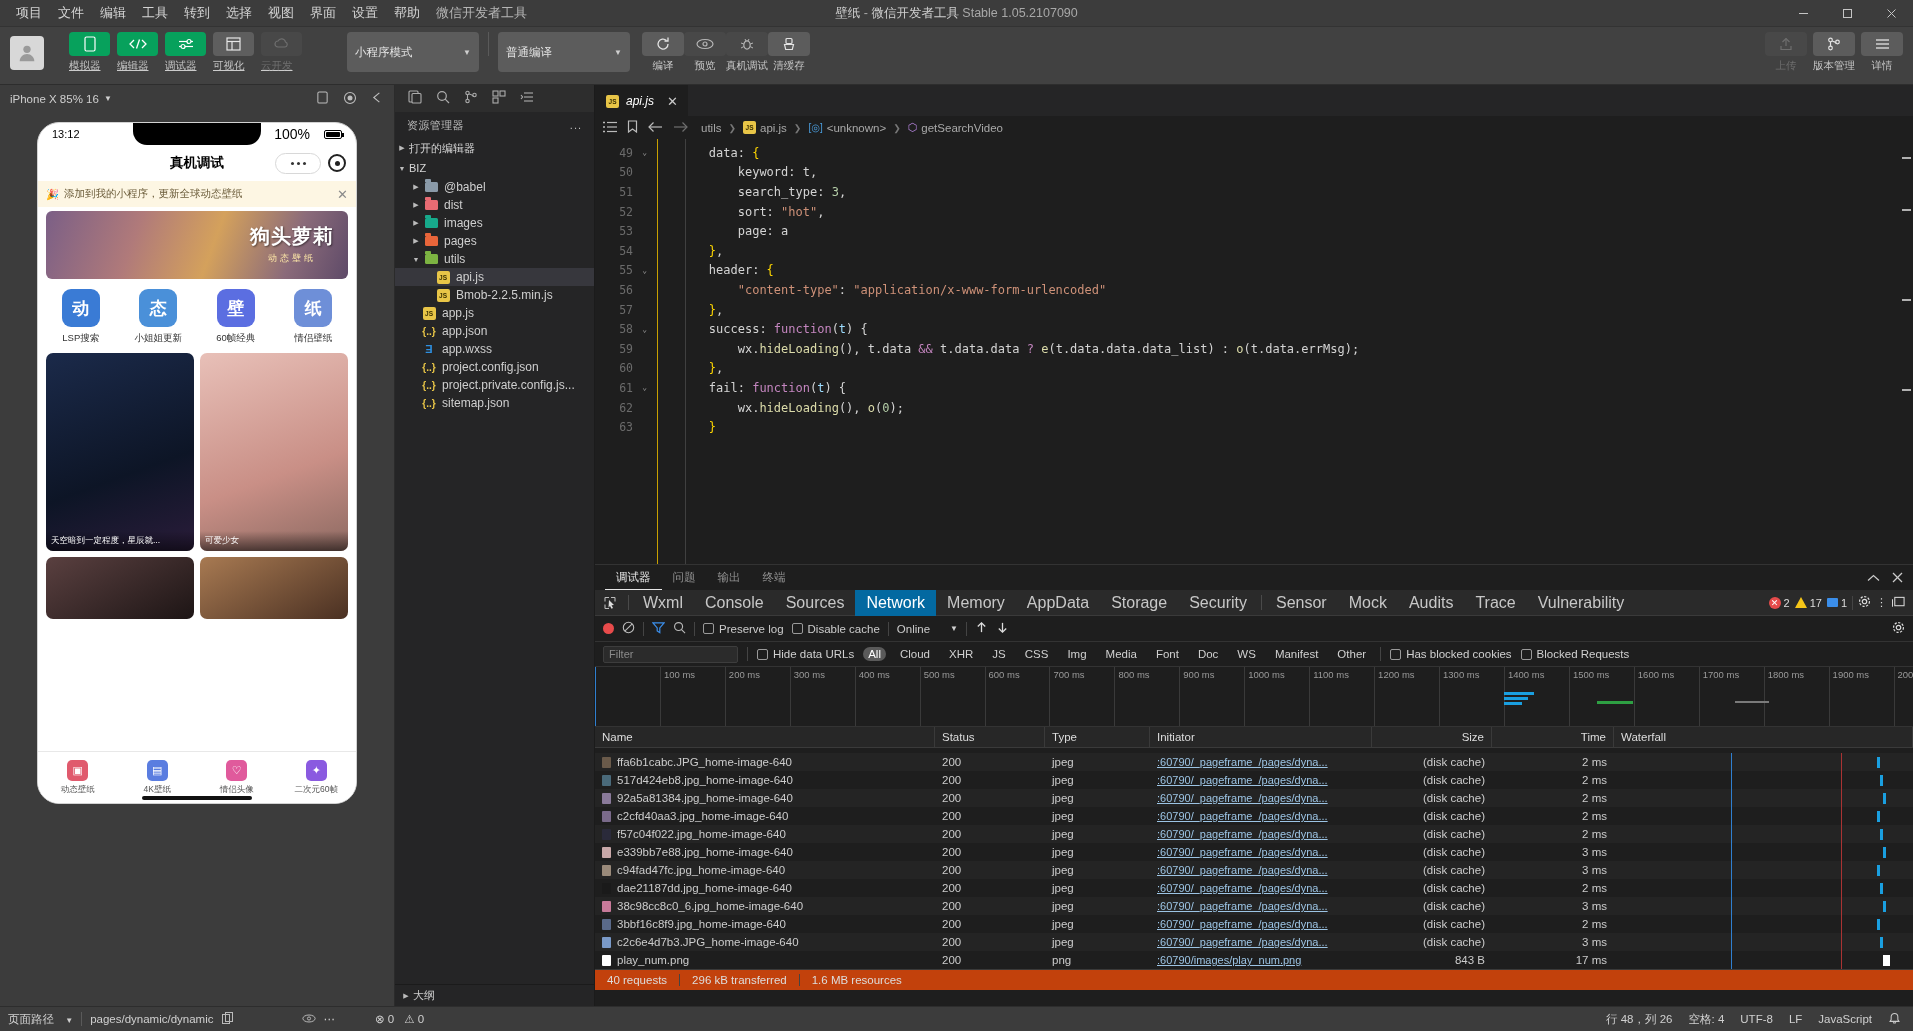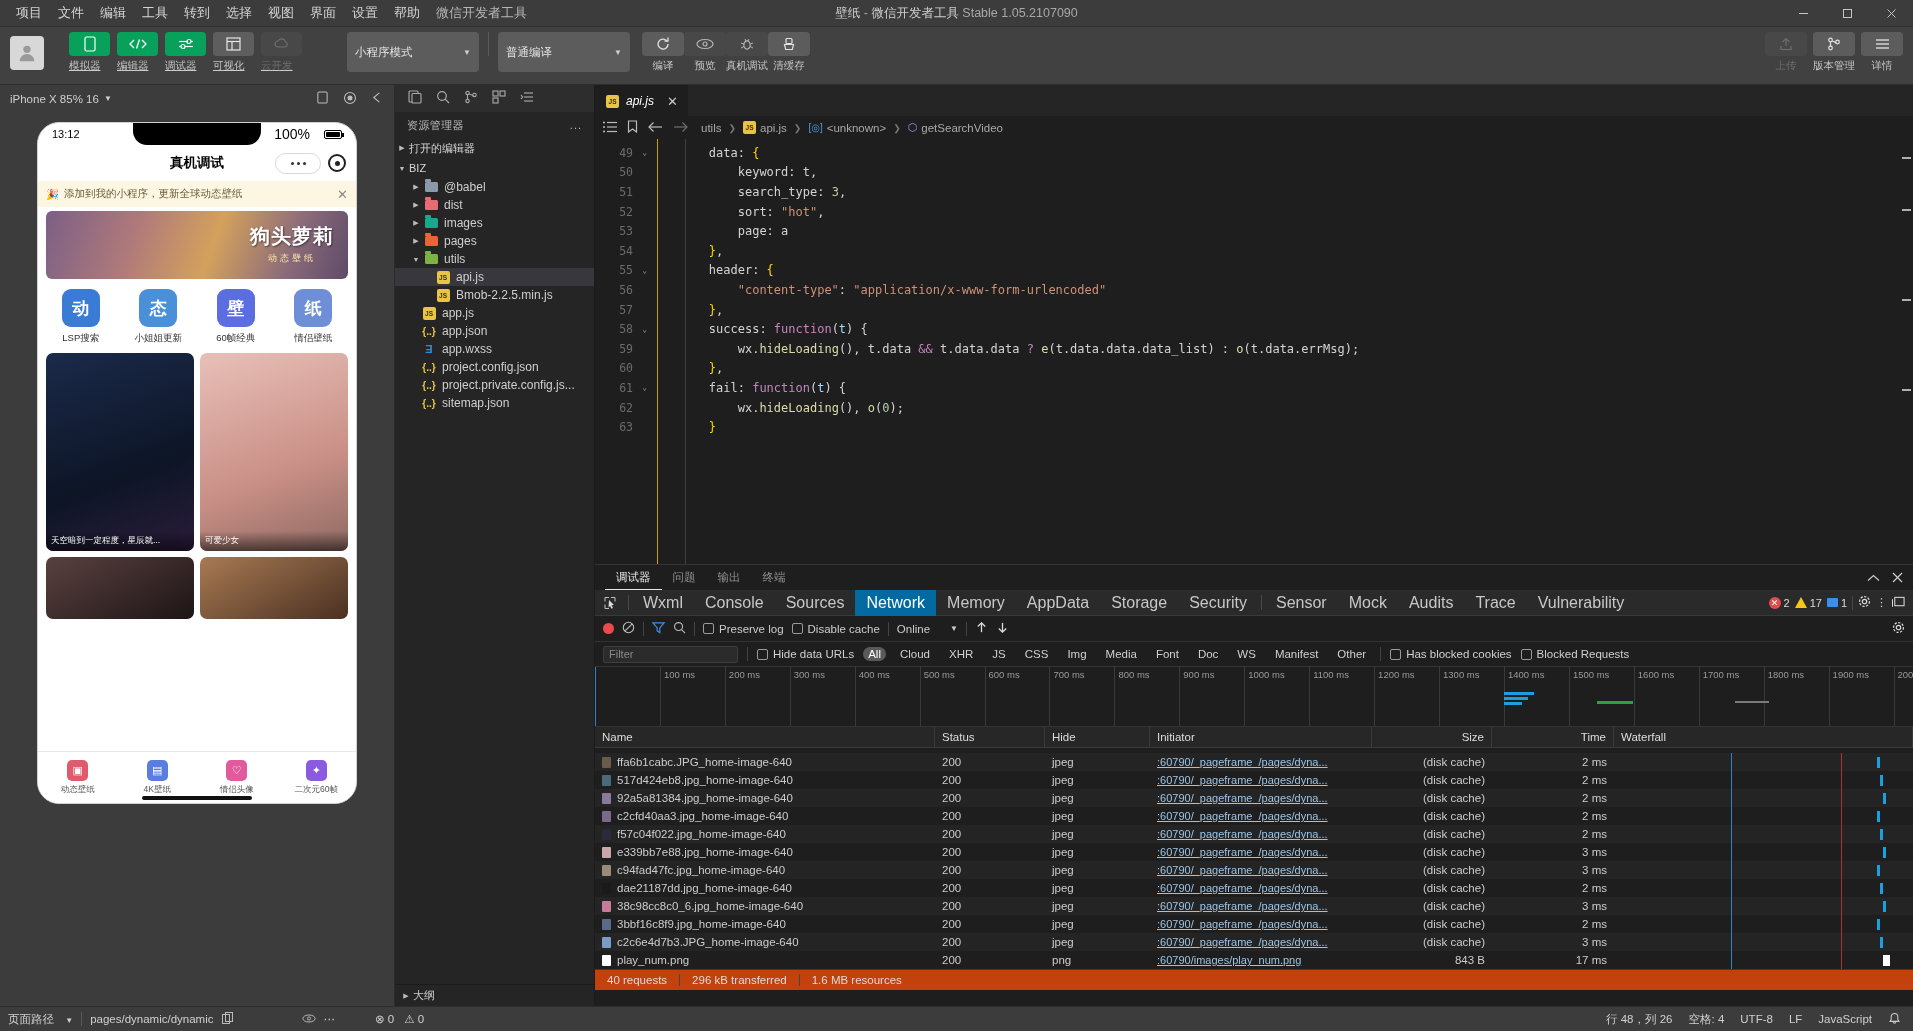--- a/index.html
+++ b/index.html
@@ -1024,21 +1024,21 @@
             </div>
             <div style="position: absolute; left: 76%; top: 34px; width: 36px; height: 3px; background: rgb(46, 160, 67);"></div>
             <div style="position: absolute; left: 86.5%; top: 34px; width: 34px; height: 2px; background: rgb(122, 122, 122);"></div>
             <div style="position: absolute; left: 0px; top: 0px; bottom: 0px; width: 1px; background: rgb(47, 127, 208);"></div>
           </div>
 
         <div class="net-table">
           <div class="nt-head">
             <div class="c-name">Name</div>
             <div class="c-status">Status</div>
-            <div class="c-type">Hide</div>
+            <div class="c-type">Type</div>
             <div class="c-init">Initiator</div>
             <div class="c-size">Size</div>
             <div class="c-time">Time</div>
             <div class="c-wf">Waterfall</div>
           </div>
           <div id="netrows">
               <div style="height: 5px; overflow: hidden;"></div>
               <div class="nt-row">
                 <div class="c-name">
                   <span class="thumb" style="background: rgb(106, 90, 74);"></span>

